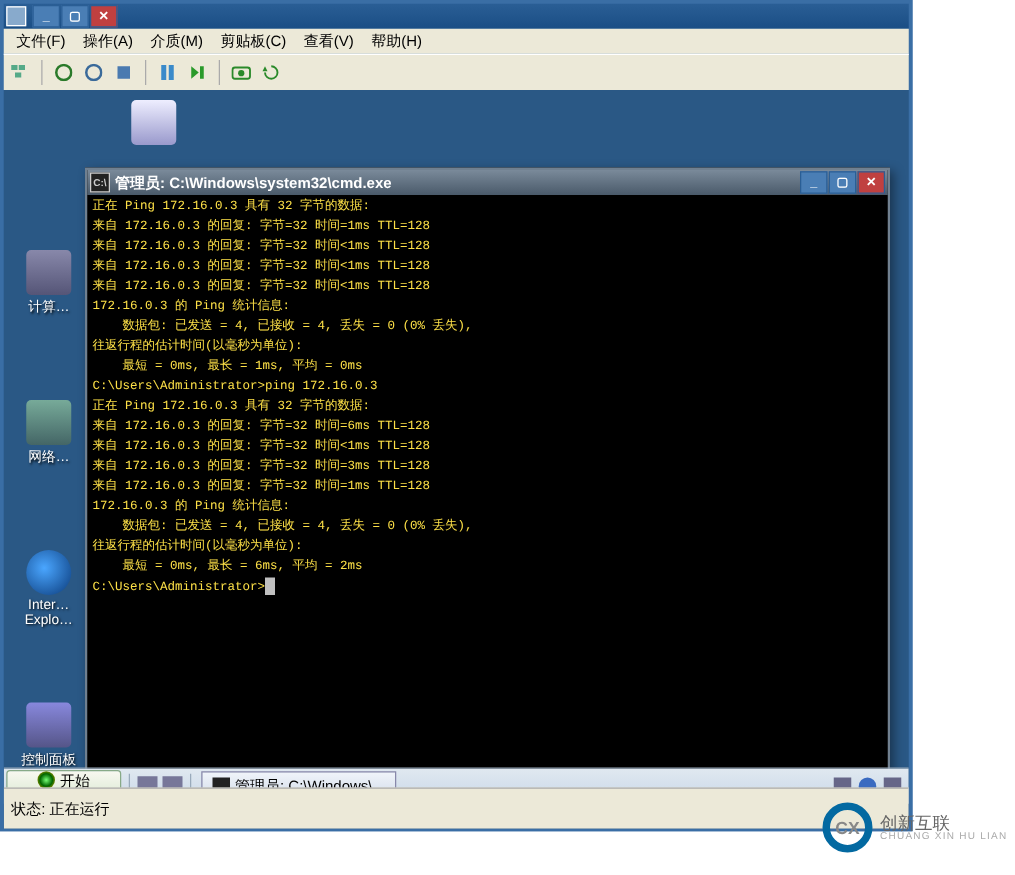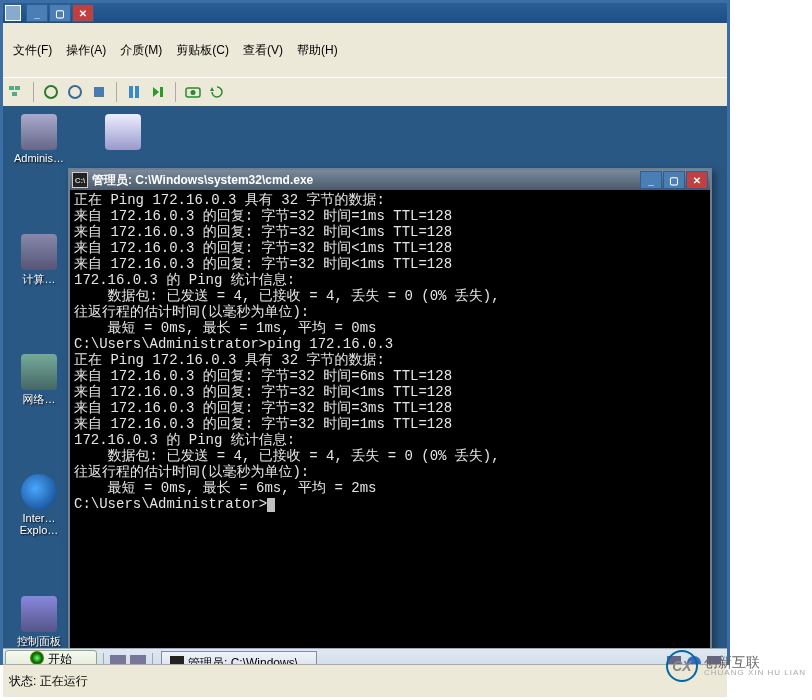--- a/index.html
+++ b/index.html
@@ -36,21 +36,21 @@
   .vm-titlebar .icon { width:14px; height:14px; background:#88aacc; margin-right:4px; border:1px solid #fff;}
   .vm-titlebar .title { flex:1; }
   .win-controls { display:flex; }
   .win-btn { width:20px; height:16px; background:#4a7eb5; border:1px solid #2a5e95; margin-left:1px; display:flex; align-items:center; justify-content:center; color:#fff; font-size:10px; cursor:default;}
   .win-btn.close { background:#c04040;}
   .vm-menubar {
     height: 20px;
     background: #ece9d8;
     display:flex;
     align-items:center;
-    padding: 17px 4px;
+    padding: 0 4px;
     gap: 2px;
   }
   .vm-menubar .menu-item { padding: 1px 6px; cursor:default;}
   .vm-toolbar {
     height: 28px;
     background: #ece9d8;
     border-top:1px solid #fff;
     display:flex;
     align-items:center;
     padding: 0 4px;
@@ -118,33 +118,33 @@
     background:linear-gradient(#7a8a9a,#4a5a6a);
     color:#fff;
     display:flex;align-items:center;padding:0 2px;font-weight:bold;font-size:12px;
   }
   .cmd-titlebar .ico{width:14px;height:14px;background:#222;border:1px solid #ccc;margin-right:4px;font-size:8px;color:#ccc;display:flex;align-items:center;justify-content:center;}
   .cmd-body{
     width:100%;
     height:calc(100% - 20px);
     overflow:auto;
     background:#000;
-    color:#e5e5e5;
+    color:#fde047;
     font-family: "NSimSun", SimSun, "Courier New", monospace;
-    font-size:14px;
+    font-size:10px;
     line-height:16px;
     padding:2px 4px;
     box-sizing:border-box;
     white-space:pre;
   }
   .cursor{display:inline-block;width:8px;height:14px;background:#c0c0c0;vertical-align:text-bottom;animation:blink 1s steps(1) infinite;}
   @keyframes blink{50%{opacity:0;}}
   
   .watermark{position:absolute;right:6px;bottom:18px;display:flex;align-items:center;gap:6px;color:#666;font-size:14px;}
-  .wm-logo{width:28px;height:28px;border:2px solid #0369a1;border-radius:50%;display:flex;align-items:center;justify-content:center;color:#888;font-weight:bold;font-style:italic;}
+  .wm-logo{width:28px;height:28px;border:6px solid #0369a1;border-radius:50%;display:flex;align-items:center;justify-content:center;color:#888;font-weight:bold;}
 </style>
 </head>
 <body>
 
 <div class="vm-window">
 
   <div class="vm-titlebar">
     <span class="icon"></span>
     <div class="win-controls">
       <div class="win-btn">_</div>
@@ -209,24 +209,20 @@
     <span class="tb-icon">
         <svg width="16" height="14">
           <path d="M8 2a5 5 0 1 1-5 5" fill="none" stroke="#2a8a2a" stroke-width="1.5"></path>
           <polygon points="1,6 5,6 3,2" fill="#2a8a2a"></polygon>
         </svg>
       </span>
   </div>
 
   <div class="vm-content">
 
-    <div class="desktop-icon icon-admin" style="left:6px; top:8px;">
-      <div class="icon-img"></div>
-      <div>Adminis…</div>
-    </div>
     <div class="desktop-icon icon-recycle" style="left:90px; top:8px;">
       <div class="icon-img"></div>
       <div></div>
     </div>
     <div class="desktop-icon icon-net" style="left:6px; top:248px;">
       <div class="icon-img"></div>
       <div>网络…</div>
     </div>
     <div class="desktop-icon icon-comp" style="left:6px; top:128px;">
       <div class="icon-img"></div>

